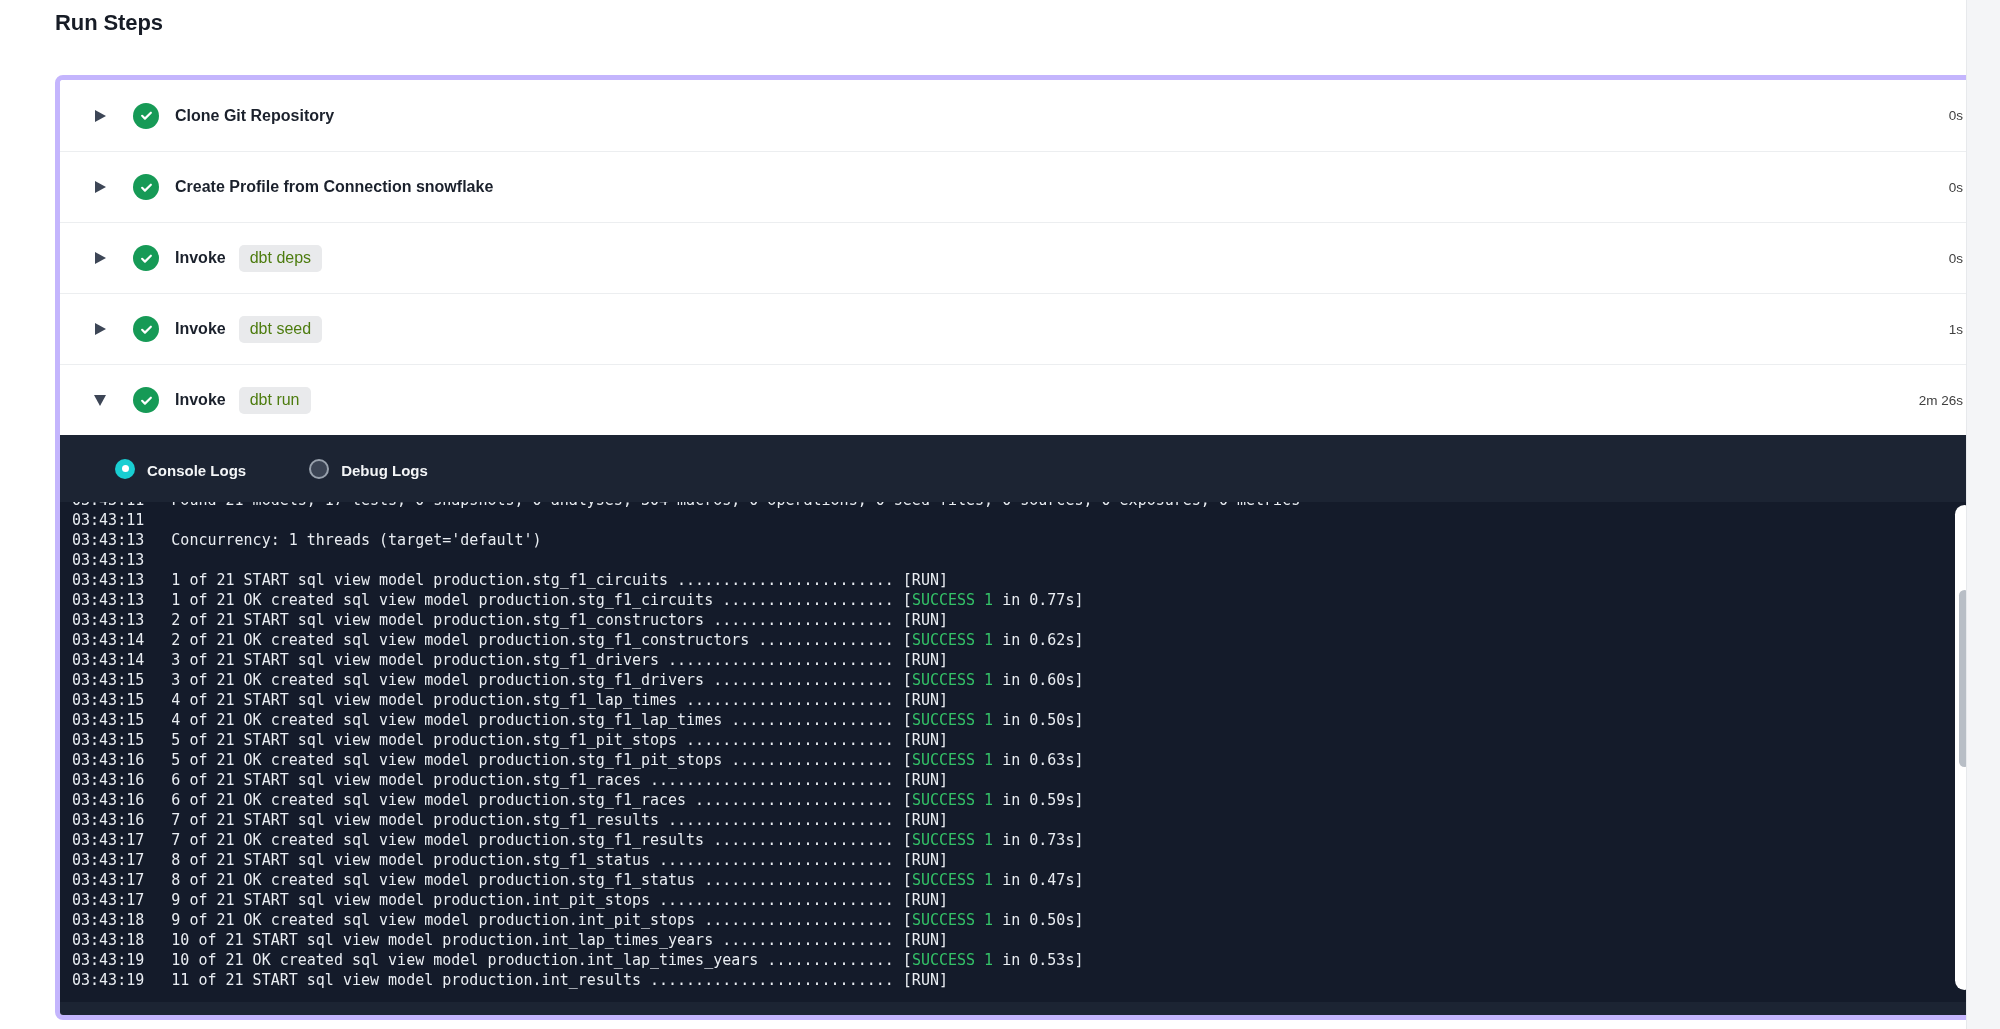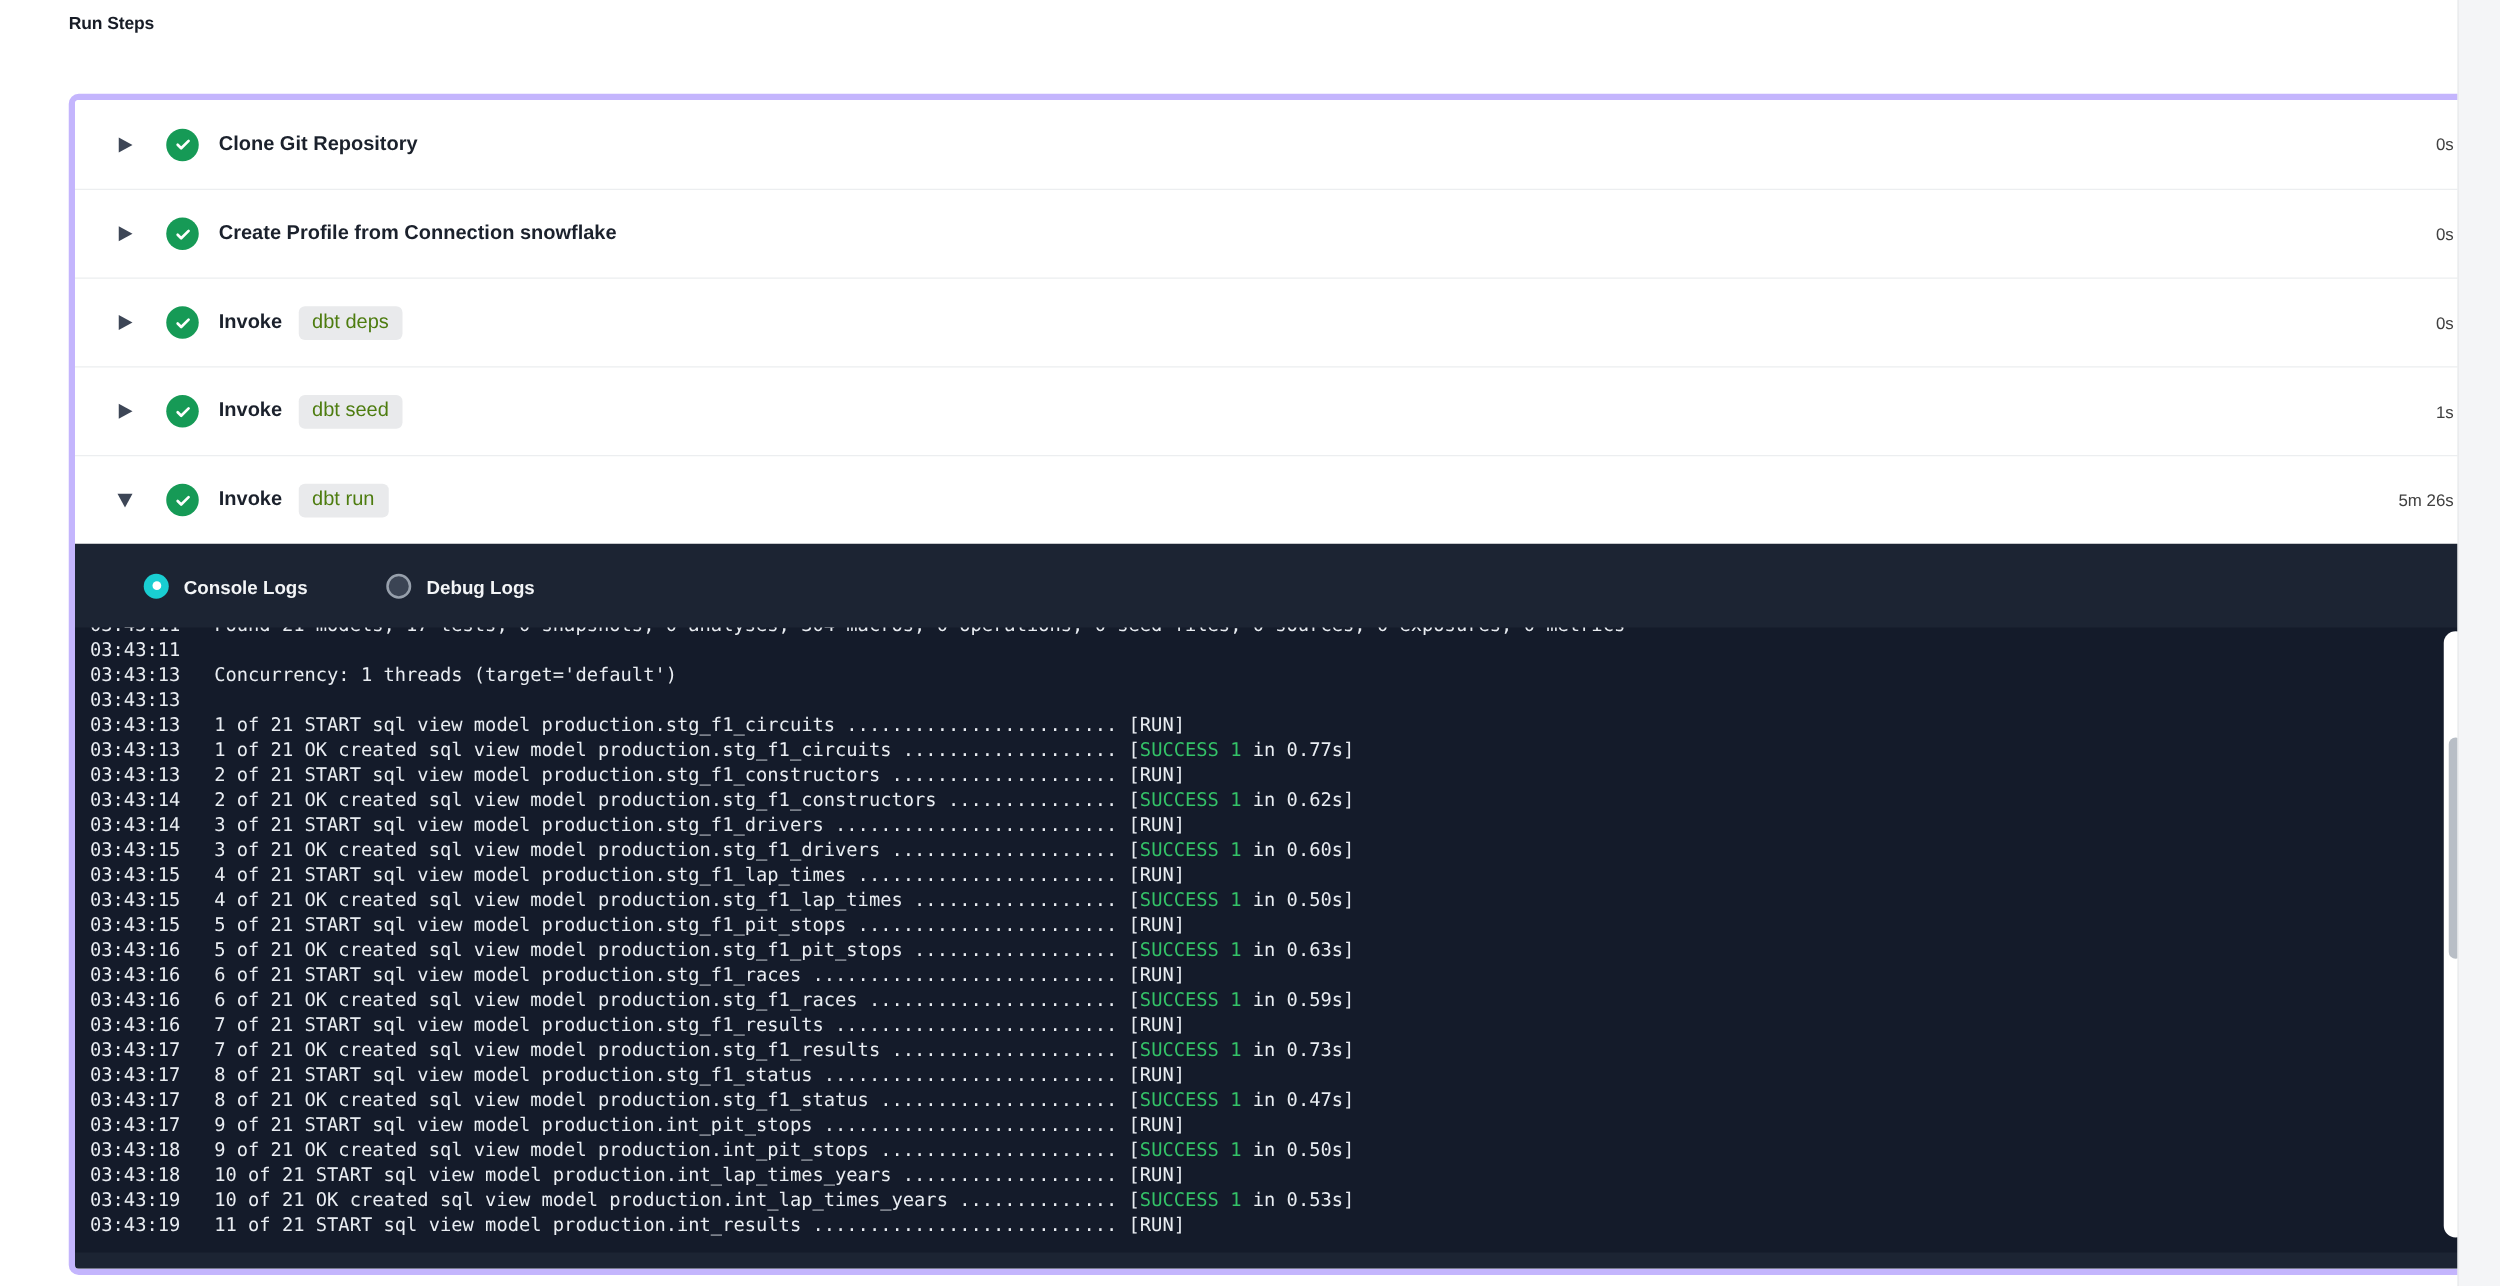--- a/index.html
+++ b/index.html
@@ -3,21 +3,21 @@
 <meta charset="utf-8">
 <style>
   html,body{margin:0;padding:0;}
   body{width:2000px;height:1029px;background:#ffffff;font-family:"Liberation Sans",sans-serif;overflow:hidden;}
   .screen{position:relative;width:2000px;height:1029px;background:#ffffff;}
 
   
   .right-strip{position:absolute;top:0;right:0;width:33px;height:1029px;background:#f4f5f7;border-left:1px solid #e7e9ec;}
 
   
-  .page-title{position:absolute;left:55px;top:10px;margin:0;font-size:14px;font-weight:700;color:#171c26;letter-spacing:-0.1px;}
+  .page-title{position:absolute;left:55px;top:10px;margin:0;font-size:22px;font-weight:700;color:#171c26;letter-spacing:-0.1px;}
 
   
   .card{position:absolute;left:55px;top:75px;width:1943px;background:#ffffff;border:5px solid #c4b5fd;border-radius:8px;overflow:hidden;box-sizing:border-box;}
   .step-row{height:71px;display:flex;align-items:center;padding:0 30px 0 33px;background:#fff;box-sizing:border-box;cursor:pointer;}
   .step-row + .step-row{border-top:1px solid #eceef0;}
   .caret{width:14px;display:flex;justify-content:center;margin-right:26px;flex:0 0 14px;}
   .caret .tri-right{width:0;height:0;border-left:11px solid #3d4656;border-top:6.5px solid transparent;border-bottom:6.5px solid transparent;}
   .caret .tri-down{width:0;height:0;border-top:11px solid #3d4656;border-left:6.5px solid transparent;border-right:6.5px solid transparent;}
   .check{width:26px;height:26px;border-radius:50%;background:#169a56;display:flex;align-items:center;justify-content:center;margin-right:16px;flex:0 0 26px;}
   .step-label{font-size:16px;font-weight:700;color:#1b212c;}
@@ -107,21 +107,21 @@
           <span class="caret">
             <span class="tri-down"></span>
           </span>
           <span class="check">
             <svg width="15" height="15" viewBox="0 0 24 24">
               <path d="M5 12.5l4.5 4.5L19 7.5" stroke="#fff" stroke-width="3.4" fill="none" stroke-linecap="round" stroke-linejoin="round"></path>
             </svg>
           </span>
           <span class="step-label">Invoke</span>
           <span class="chip">dbt run</span>
-          <span class="duration">5m 26s</span>
+          <span class="duration">2m 26s</span>
         </div>
       </div>
 
     <div class="panel">
       <div class="panel-header">
         <div id="radios" style="display:flex;align-items:center;">
             <div class="radio">
               <span class="radio-circle sel"></span>
               <span class="radio-label">Console Logs</span>
             </div>

